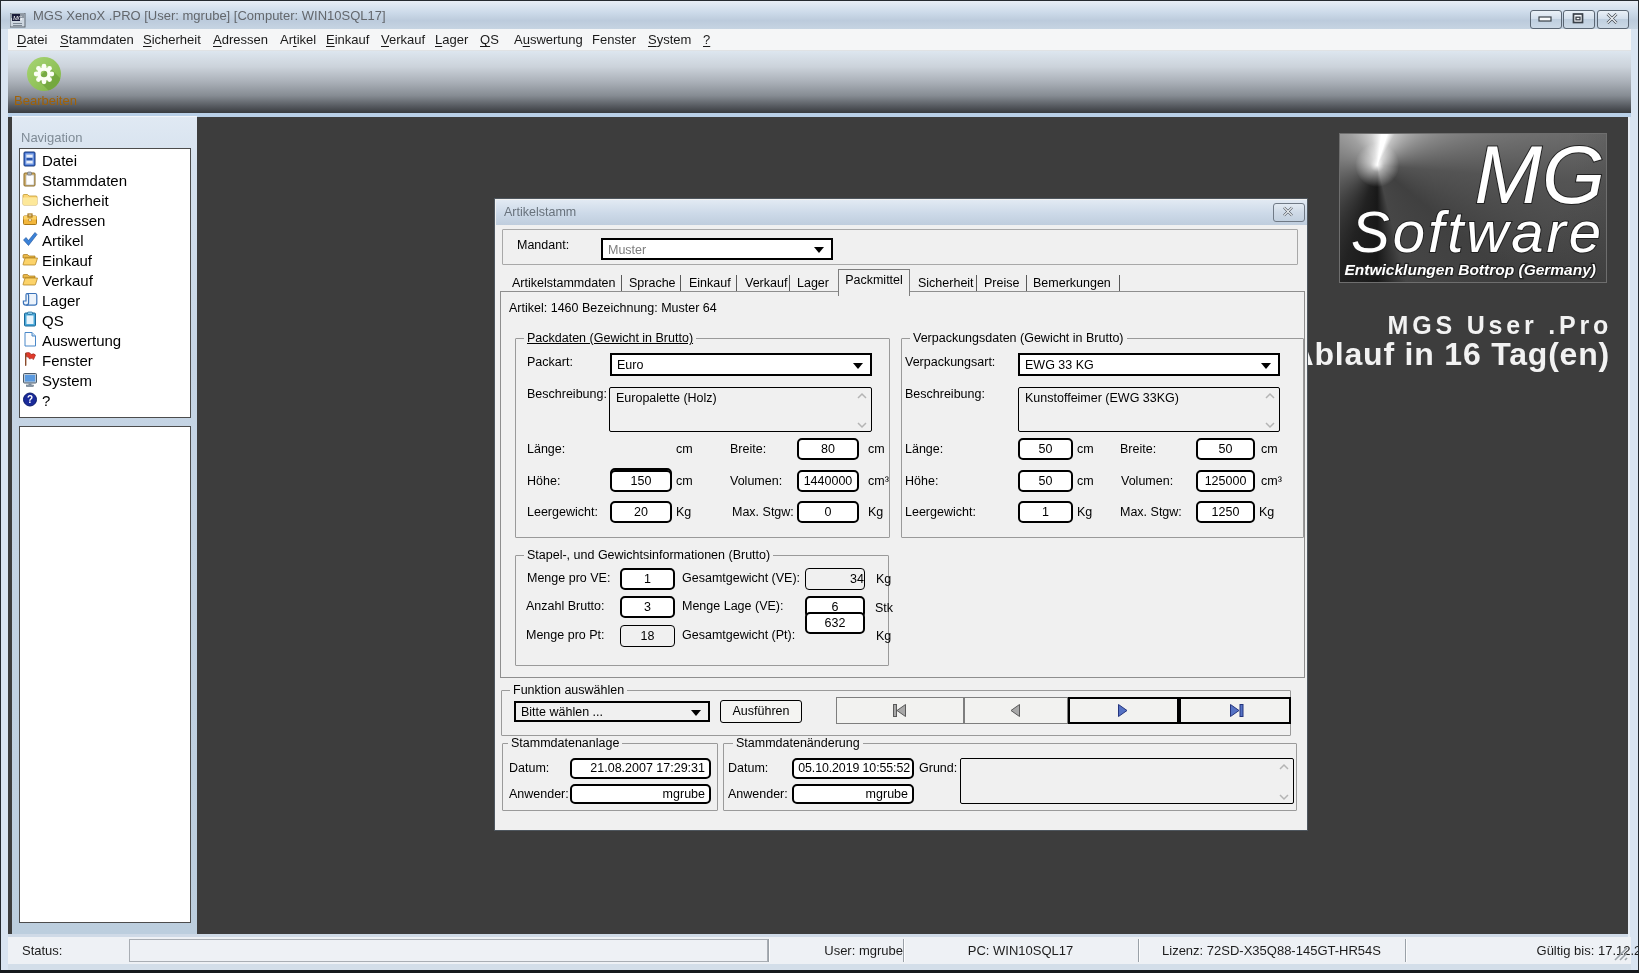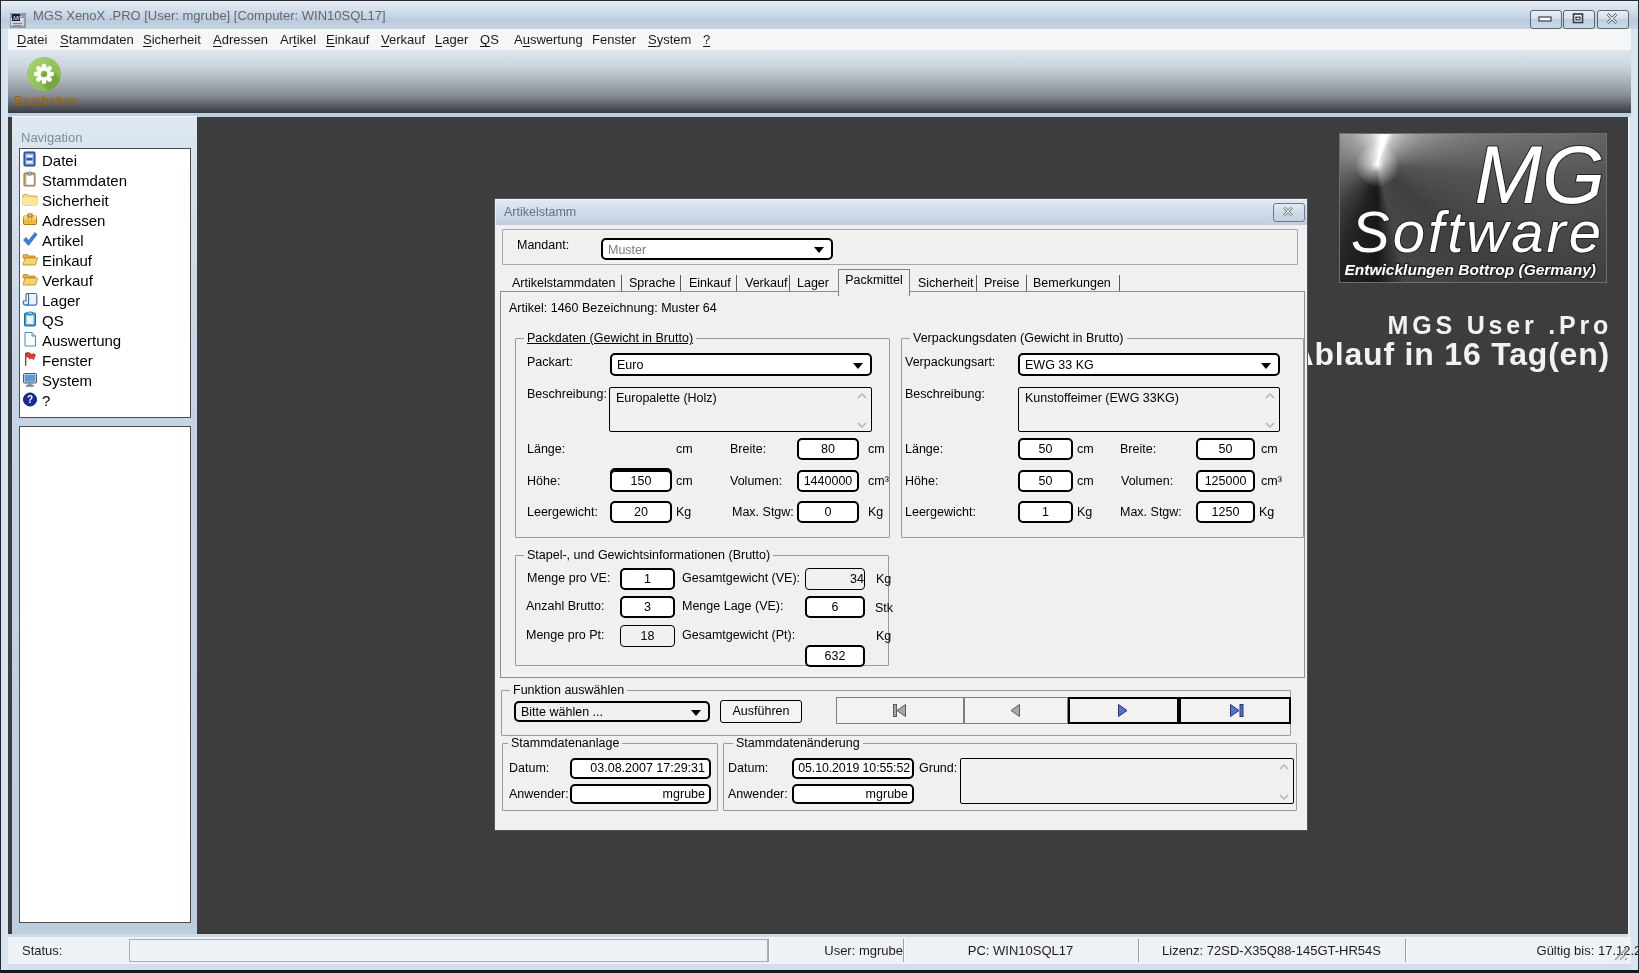--- a/index.html
+++ b/index.html
@@ -58,21 +58,21 @@
 #dlg-title{position:absolute;left:9px;top:6px;font-size:12.5px;color:#68727c;}
 #dlg-x{position:absolute;left:778px;top:4px;width:30px;height:17px;border:1px solid #707a86;border-radius:3px;
   background:linear-gradient(#e3ebf3 0%,#cfdae7 50%,#c3d1e0 100%);}
 .grp{position:absolute;border:1px solid #9a9a9a;border-radius:1px;}
 .grp>b{position:absolute;top:-8px;font-weight:normal;background:#f0f0f0;padding:0 3px;font-size:12.5px;white-space:nowrap;}
 .lbl{position:absolute;font-size:12.5px;color:#000;white-space:nowrap;}
 .in{position:absolute;border:2px solid #000;border-radius:5px;background:#fff;
   font-size:12.5px;text-align:center;line-height:18px;box-sizing:border-box;}
 .inr{position:absolute;border:1px solid #000;border-radius:4px;background:#f0f0f0;
   font-size:12.5px;text-align:center;box-sizing:border-box;}
-.cmb{position:absolute;border:2px solid #000;border-radius:5px;background:#fff;box-sizing:border-box;}
+.cmb{position:absolute;border:2px solid #000;border-radius:0;background:#fff;box-sizing:border-box;}
 .cmb i{position:absolute;right:7px;top:50%;margin-top:-2px;width:0;height:0;
   border-left:5px solid transparent;border-right:5px solid transparent;border-top:6px solid #000;}
 .cmb span{position:absolute;left:5px;top:3px;font-style:normal;font-size:12.5px;}
 .ta{position:absolute;border:1px solid #000;border-radius:2px;background:#f0f0f0;box-sizing:border-box;}
 .ta span{position:absolute;left:6px;top:3px;font-size:12.5px;}
 .vcr{position:absolute;top:498px;height:27px;background:#f2f2f0;box-sizing:border-box;}
 .tab{position:absolute;top:77px;font-size:12.5px;color:#000;}
 .tsep{position:absolute;top:76px;width:1px;height:16px;background:#5a5a5a;}
 #atab{position:absolute;left:343px;top:70px;width:70px;height:23px;background:#f0f0f0;
   border:1px solid #7e7e7e;border-bottom:none;text-align:center;padding-top:3px;font-size:12.5px;}
@@ -412,21 +412,21 @@
   <div class="inr" style="left:310px;top:369px;width:60px;height:22px;line-height:20px;text-align:right;">34</div>
   <div class="lbl" style="left:381px;top:373px;">Kg</div>
   <div class="lbl" style="left:31px;top:400px;">Anzahl Brutto:</div>
   <div class="in" style="left:125px;top:397px;width:55px;height:22px;">3</div>
   <div class="lbl" style="left:187px;top:400px;">Menge Lage (VE):</div>
   <div class="in" style="left:310px;top:397px;width:60px;height:22px;">6</div>
   <div class="lbl" style="left:380px;top:402px;">Stk</div>
   <div class="lbl" style="left:31px;top:429px;">Menge pro Pt:</div>
   <div class="inr" style="left:125px;top:426px;width:55px;height:22px;line-height:20px;">18</div>
   <div class="lbl" style="left:187px;top:429px;">Gesamtgewicht (Pt):</div>
-  <div class="in" style="left:310px;top:446px;width:60px;height:22px;">632</div>
+  <div class="in" style="left:310px;top:413px;width:60px;height:22px;">632</div>
   <div class="lbl" style="left:381px;top:430px;">Kg</div>
 
   <div class="grp" style="left:6px;top:491px;width:788px;height:44px;">
       <b style="left:8px;">Funktion auswählen</b>
     </div>
   <div class="cmb" style="left:19px;top:502px;width:196px;height:21px;background:#f0f0f0;">
       <span style="top:2px;">Bitte wählen ...</span>
       <i></i>
     </div>
   <div style="position:absolute;left:225px;top:501px;width:82px;height:23px;border:1px solid #000;border-radius:3px;
@@ -455,21 +455,21 @@
           <path d="M49.5 5.5 L49.5 17.5 L58 11.5 Z"></path>
           <rect x="59" y="5.5" width="3" height="12"></rect>
         </g>
       </svg>
   </div>
 
   <div class="grp" style="left:7px;top:544px;width:214px;height:66px;">
       <b style="left:5px;">Stammdatenanlage</b>
     </div>
   <div class="lbl" style="left:14px;top:562px;">Datum:</div>
-  <div class="in r" style="left:75px;top:559px;width:141px;height:21px;line-height:17px;">03.08.2007 17:29:31</div>
+  <div class="in r" style="left:75px;top:559px;width:141px;height:21px;line-height:17px;">21.08.2007 17:29:31</div>
   <div class="lbl" style="left:14px;top:588px;">Anwender:</div>
   <div class="in r" style="left:75px;top:585px;width:141px;height:20px;line-height:16px;">mgrube</div>
 
   <div class="grp" style="left:228px;top:544px;width:572px;height:66px;">
       <b style="left:9px;">Stammdatenänderung</b>
     </div>
   <div class="lbl" style="left:233px;top:562px;">Datum:</div>
   <div class="in r" style="left:297px;top:559px;width:122px;height:21px;line-height:17px;padding-right:2px;font-size:12.4px;white-space:nowrap;letter-spacing:-0.1px;">05.10.2019 10:55:52</div>
   <div class="lbl" style="left:233px;top:588px;">Anwender:</div>
   <div class="in r" style="left:297px;top:585px;width:122px;height:20px;line-height:16px;">mgrube</div>

